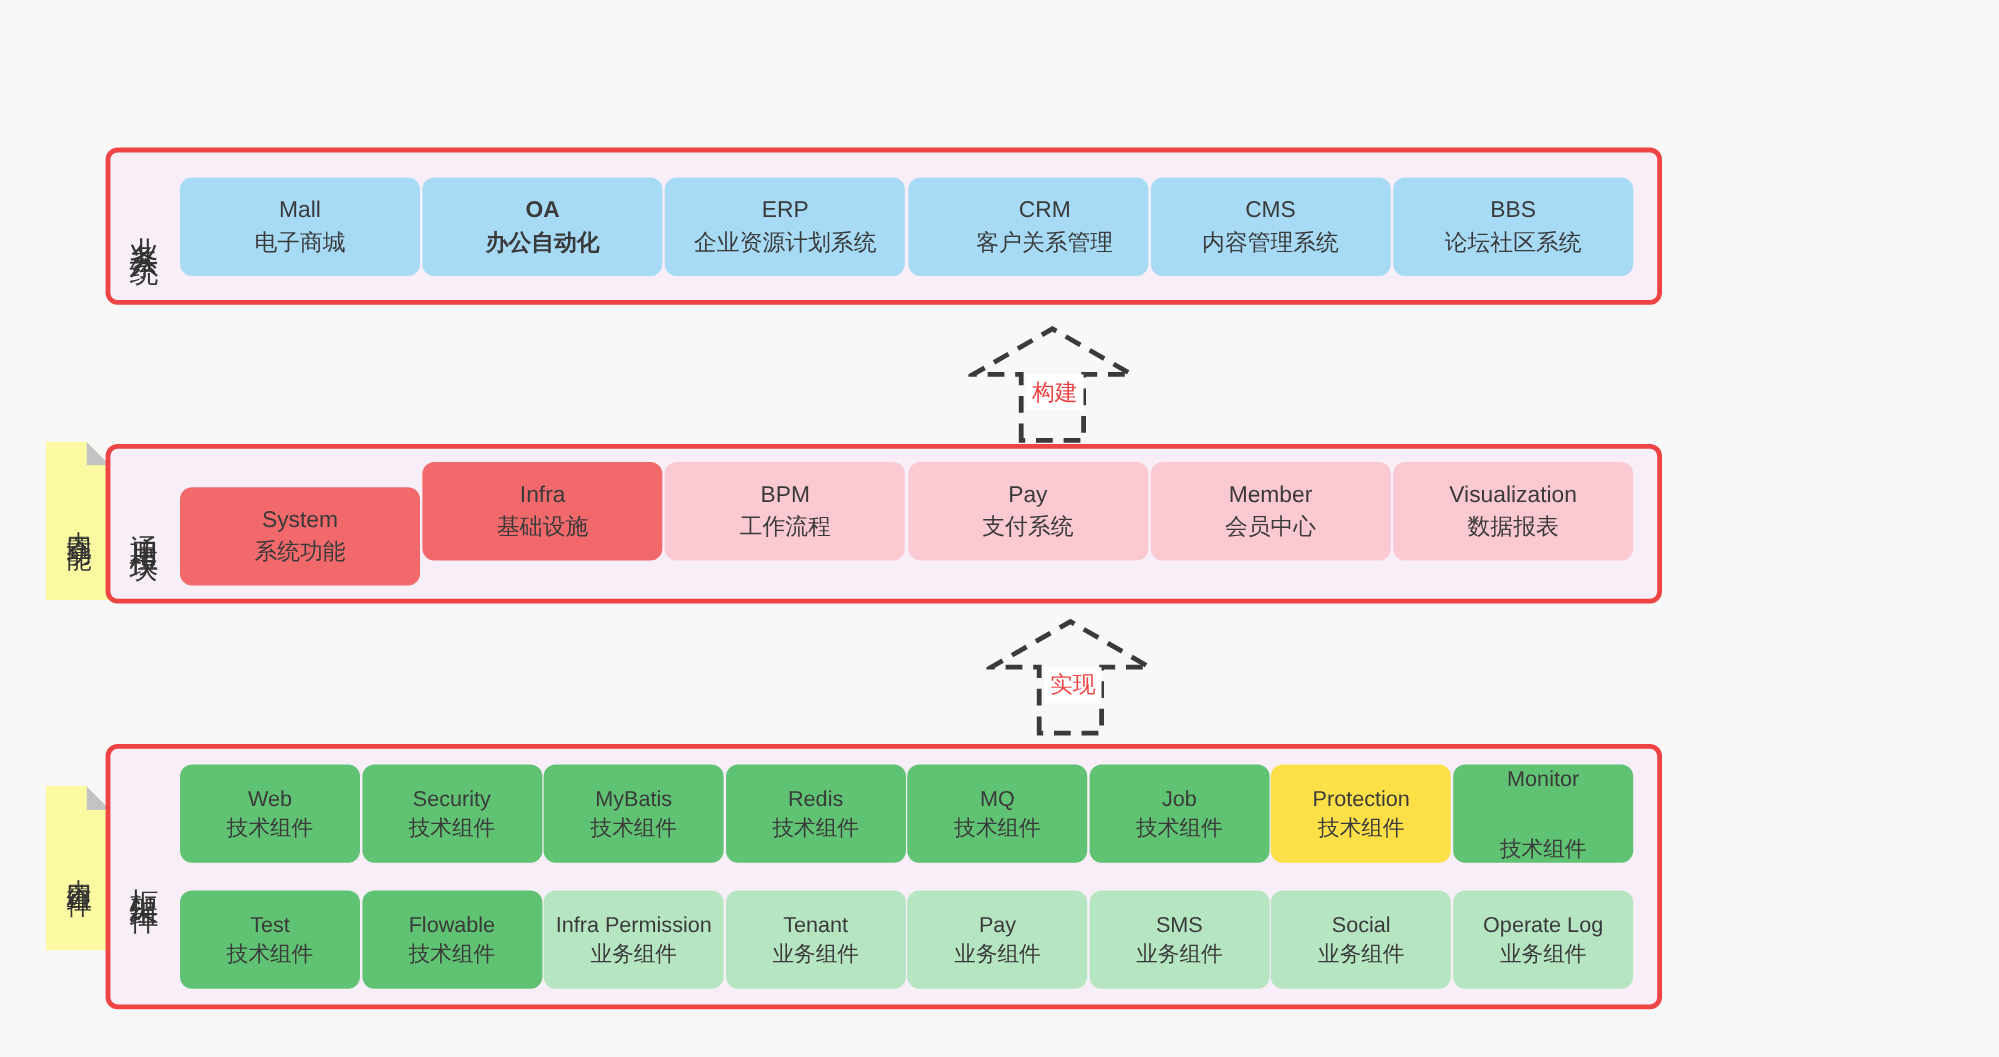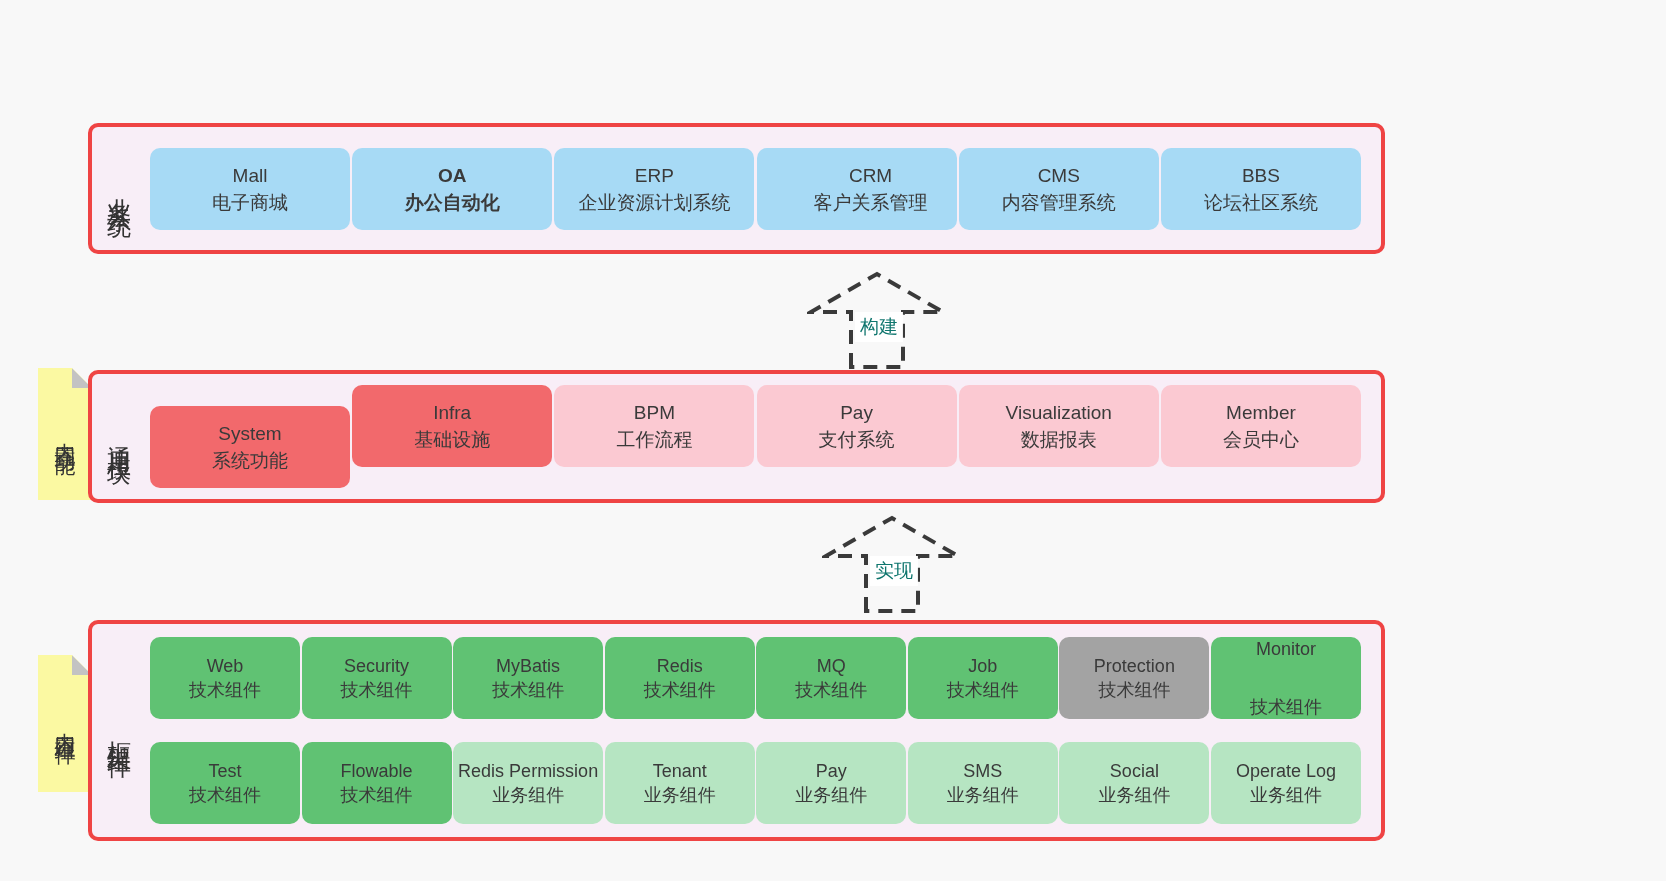--- a/index.html
+++ b/index.html
@@ -76,21 +76,21 @@
   .arrow svg { position: absolute; inset: 0; }
   .arrow path {
     fill: none; stroke: #3a3a3a; stroke-width: 4;
     stroke-dasharray: 14 9;
   }
   .arrow-label {
     position: absolute; top: 42px; left: 50%;
     transform: translateX(-46%);
     background: #ffffff;
     padding: 2px 5px;
-    font-size: 19px; color: #0f766e;
+    font-size: 19px; color: #ef4444;
     white-space: nowrap;
     text-align: right;
   }
 </style>
 </head>
 <body>
 
 <div class="stage">
 
   <div class="sticky" id="sticky-0">
@@ -159,26 +159,26 @@
           </div>
           <div class="box" style="background: rgb(251, 201, 210);">
             <div>BPM</div>
             <div>工作流程</div>
           </div>
           <div class="box" style="background: rgb(251, 201, 210);">
             <div>Pay</div>
             <div>支付系统</div>
           </div>
           <div class="box" style="background: rgb(251, 201, 210);">
+            <div>Member</div>
+            <div>会员中心</div>
+          </div>
+          <div class="box" style="background: rgb(251, 201, 210);">
             <div>Visualization</div>
             <div>数据报表</div>
-          </div>
-          <div class="box" style="background: rgb(251, 201, 210);">
-            <div>Member</div>
-            <div>会员中心</div>
           </div>
         </div>
       </div>
   </section>
 
   <div class="arrow" id="arrow-1">
     <svg viewBox="0 0 140 100">
       <path d="M44 97 V42 H4 L70 4 L136 42 H96 V97 Z"></path>
     </svg>
     <span class="arrow-label">实现</span>
@@ -207,40 +207,40 @@
             <div>技术组件</div>
           </div>
           <div class="box" style="background: rgb(96, 194, 115);">
             <div>MQ</div>
             <div>技术组件</div>
           </div>
           <div class="box" style="background: rgb(96, 194, 115);">
             <div>Job</div>
             <div>技术组件</div>
           </div>
-          <div class="box" style="background: #a3a3a3;">
+          <div class="box" style="background: #fde047;">
             <div>Protection</div>
             <div>技术组件</div>
           </div>
           <div class="box" style="background: rgb(96, 194, 115); gap: 34px;">
             <div>Monitor</div>
             <div>技术组件</div>
           </div>
         </div>
         <div class="band-row">
           <div class="box" style="background: rgb(96, 194, 115);">
             <div>Test</div>
             <div>技术组件</div>
           </div>
           <div class="box" style="background: rgb(96, 194, 115);">
             <div>Flowable</div>
             <div>技术组件</div>
           </div>
           <div class="box" style="background: rgb(182, 229, 194);">
-            <div>Redis Permission</div>
+            <div>Infra Permission</div>
             <div>业务组件</div>
           </div>
           <div class="box" style="background: rgb(182, 229, 194);">
             <div>Tenant</div>
             <div>业务组件</div>
           </div>
           <div class="box" style="background: rgb(182, 229, 194);">
             <div>Pay</div>
             <div>业务组件</div>
           </div>

